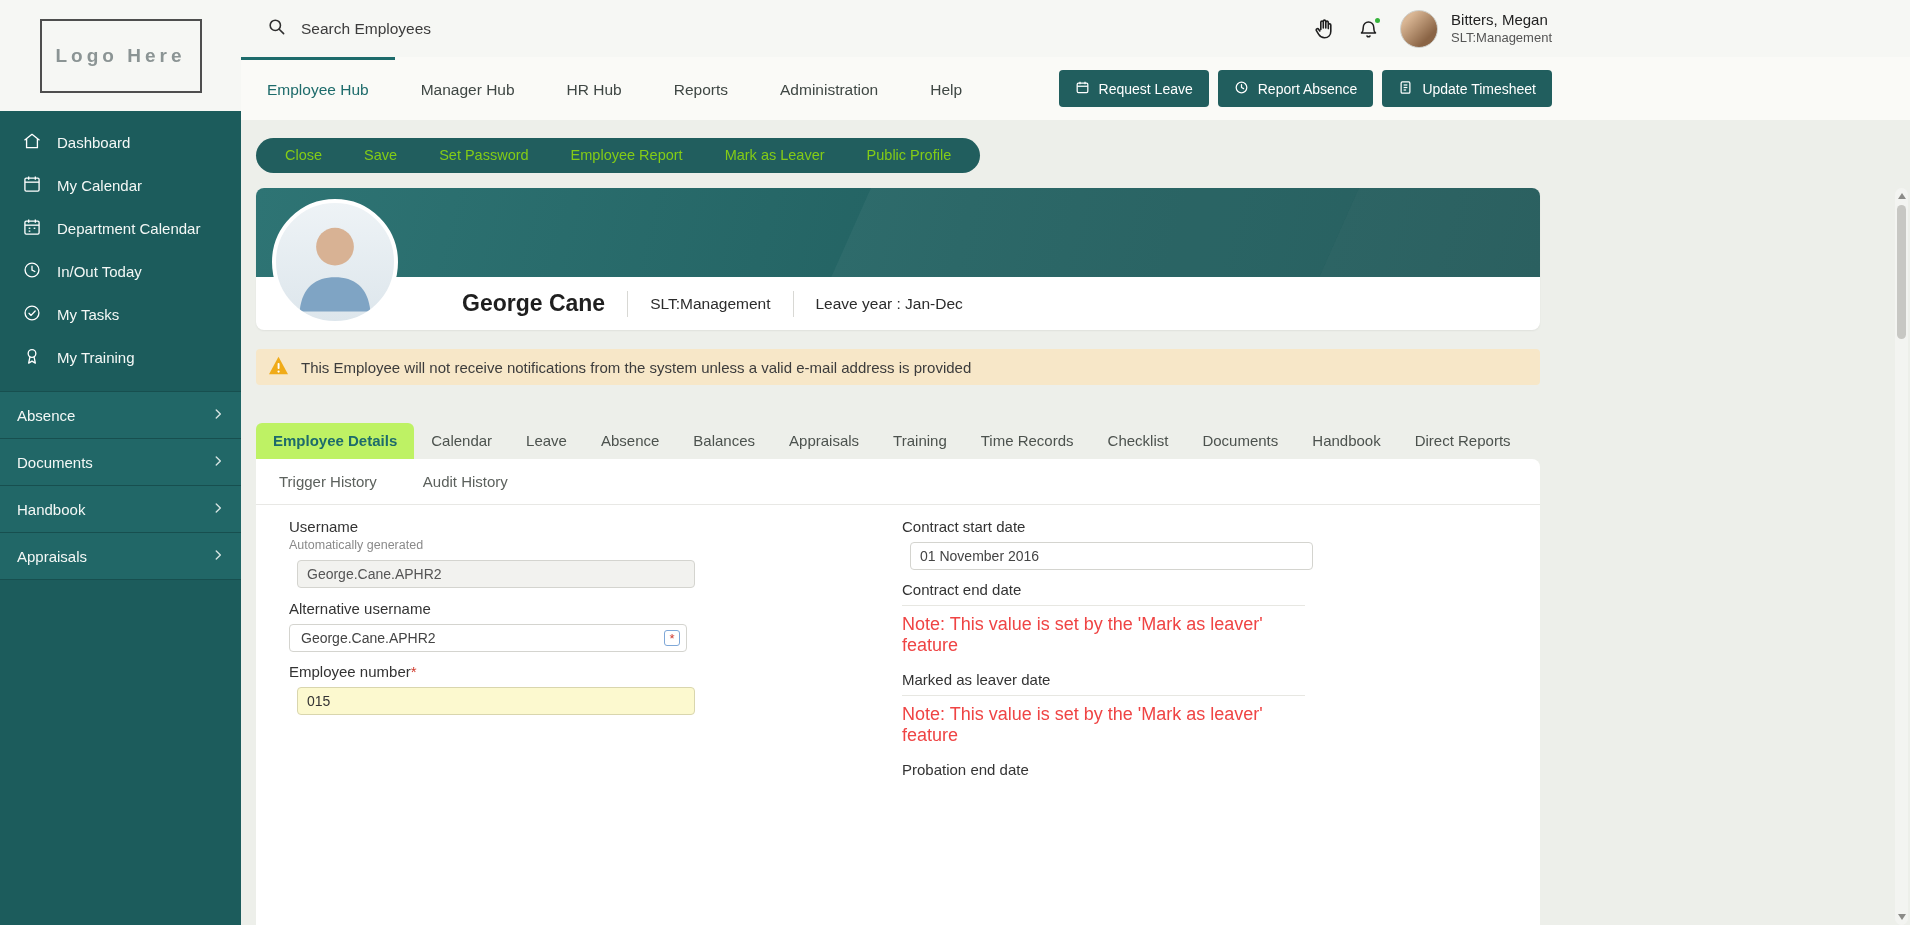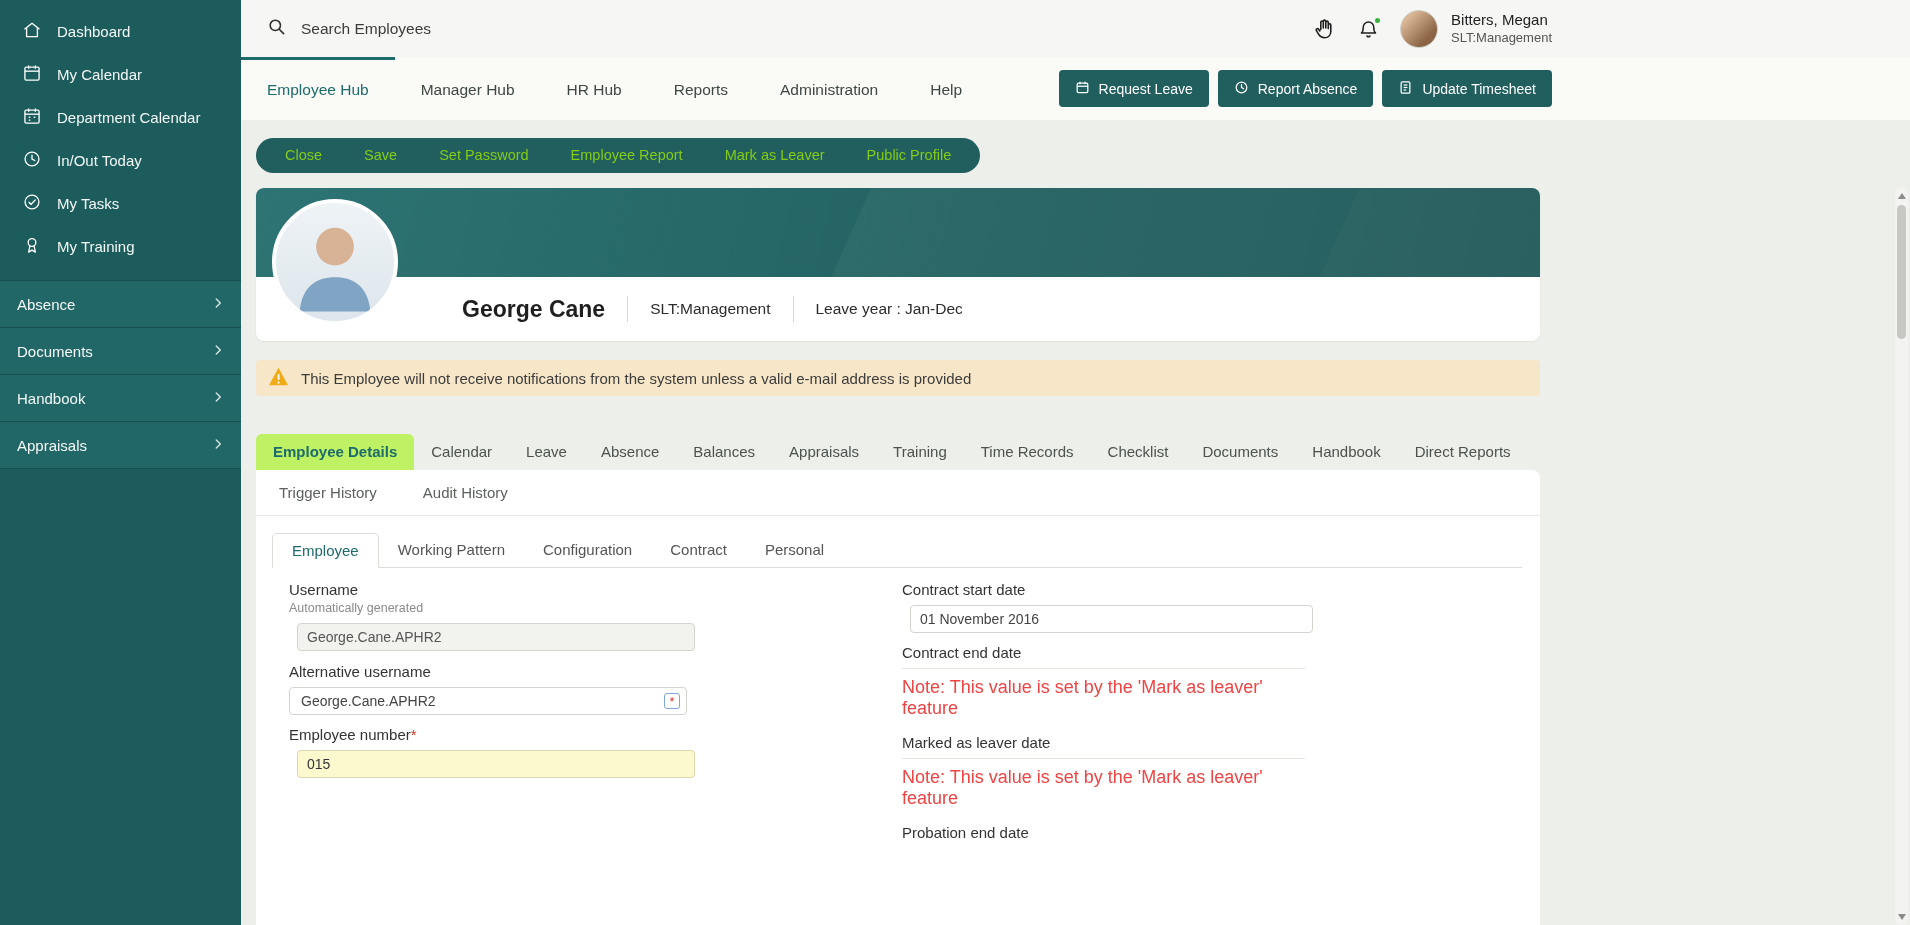--- a/index.html
+++ b/index.html
@@ -49,21 +49,21 @@
   .content { flex:1; display:flex; flex-direction:column; padding:18px 0 0 15px; overflow:hidden; }
 
   .pill-toolbar { display:inline-flex; align-self:flex-start; align-items:center; height:35px; background:var(--button,#215e5e); border-radius:18px; padding:0 8px; margin-bottom:15px; }
   .pill-item { color:#84cc16; font-size:14.5px; padding:0 21px; line-height:35px; cursor:pointer; white-space:nowrap; }
 
   .profile-card { width:1284px; background:#fff; border-radius:8px; position:relative; box-shadow:0 1px 2px rgba(0,0,0,0.06); flex-shrink:0; }
   .banner { height:89px; border-radius:8px 8px 0 0; background:linear-gradient(104deg,#2e7474 0%, #236262 55%, #1e5757 100%); position:relative; overflow:hidden; }
   .banner::before { content:""; position:absolute; right:16%; top:-60%; width:38%; height:240%; background:rgba(255,255,255,0.045); transform:skewX(-24deg); }
   .banner::after { content:""; position:absolute; right:-4%; top:-60%; width:20%; height:240%; background:rgba(255,255,255,0.06); transform:skewX(-24deg); }
   .avatar-big { position:absolute; left:16px; top:11px; width:126px; height:126px; border-radius:50%; border:4px solid #fff; background:linear-gradient(180deg,#eef3f6 0%,#dde6ec 100%); overflow:hidden; z-index:2; }
-  .profile-row { height:64px; display:flex; align-items:center; padding-left:206px; }
+  .profile-row { height:53px; display:flex; align-items:center; padding-left:206px; }
   .profile-name { font-size:23px; font-weight:700; color:#1f1f1f; }
   .vsep { width:1px; height:26px; background:#d8d8d4; margin:0 22px; }
   .profile-meta { font-size:15.5px; color:#2c2c2c; }
 
   .warning-banner { width:1284px; margin-top:19px; height:36px; background:var(--warning_bg,#f7e7c8); border-radius:4px; display:flex; align-items:center; gap:12px; padding-left:12px; flex-shrink:0; }
   .warning-text { font-size:15px; color:#3c3c3c; }
 
   .tabs-row { width:1284px; margin-top:38px; display:flex; align-items:flex-end; flex-shrink:0; }
   .tab { height:36px; line-height:36px; padding:0 17px; font-size:15px; color:#4c524e; cursor:pointer; white-space:nowrap; }
   .tab.active { background:#bef264; color:var(--accent,#1d6b6b); font-weight:700; border-radius:6px 6px 0 0; }
@@ -97,20 +97,25 @@
   .sb-up { width:0; height:0; border-left:4px solid transparent; border-right:4px solid transparent; border-bottom:6px solid #8b8b88; margin:5px auto 4px; cursor:pointer; }
   .sb-thumb { position:absolute; top:17px; left:2px; right:2px; height:134px; background:#c7c7c3; border-radius:6px; cursor:pointer; }
   .sb-down { position:absolute; bottom:5px; left:2.5px; width:0; height:0; border-left:4px solid transparent; border-right:4px solid transparent; border-top:6px solid #8b8b88; cursor:pointer; }
 </style>
 </head>
 <body>
 
 <div class="app">
 
   <aside class="sidebar">
+    <div class="side-head">
+      <div class="logo-box">
+        <span>Logo Here</span>
+      </div>
+    </div>
     <nav class="side-nav">
       <div class="side-item">
         <span><svg width="20" height="20" viewBox="0 0 24 24" fill="none" stroke="#fff" stroke-width="1.6" stroke-linejoin="round">
               <path d="M3 11.2 L12 4 L21 11.2"></path>
               <path d="M5.5 9.6 V20 H18.5 V9.6"></path>
             </svg></span>
         <span>Dashboard</span>
       </div>
       <div class="side-item">
         <span><svg width="20" height="20" viewBox="0 0 24 24" fill="none" stroke="#fff" stroke-width="1.6">
@@ -305,27 +310,20 @@
         <div class="tab">Handbook</div>
         <div class="tab">Direct Reports</div>
       </div>
 
       <div class="panel">
         <div class="sec-tabs">
           <span class="sec-tab">Trigger History</span>
           <span class="sec-tab">Audit History</span>
         </div>
 
-        <div class="subtabs">
-          <span class="subtab active">Employee</span>
-          <span class="subtab">Working Pattern</span>
-          <span class="subtab">Configuration</span>
-          <span class="subtab">Contract</span>
-          <span class="subtab">Personal</span>
-        </div>
 
         <div class="form">
           <div class="fcol1">
             <label class="flabel">Username</label>
             <div class="fhint">Automatically generated</div>
             <input class="finput disabled mt8" disabled="" value="George.Cane.APHR2" style="">
 
             <label class="flabel mt12">Alternative username</label>
             <div class="input-wrap mt7">
               <input type="text" value="George.Cane.APHR2" style="">

